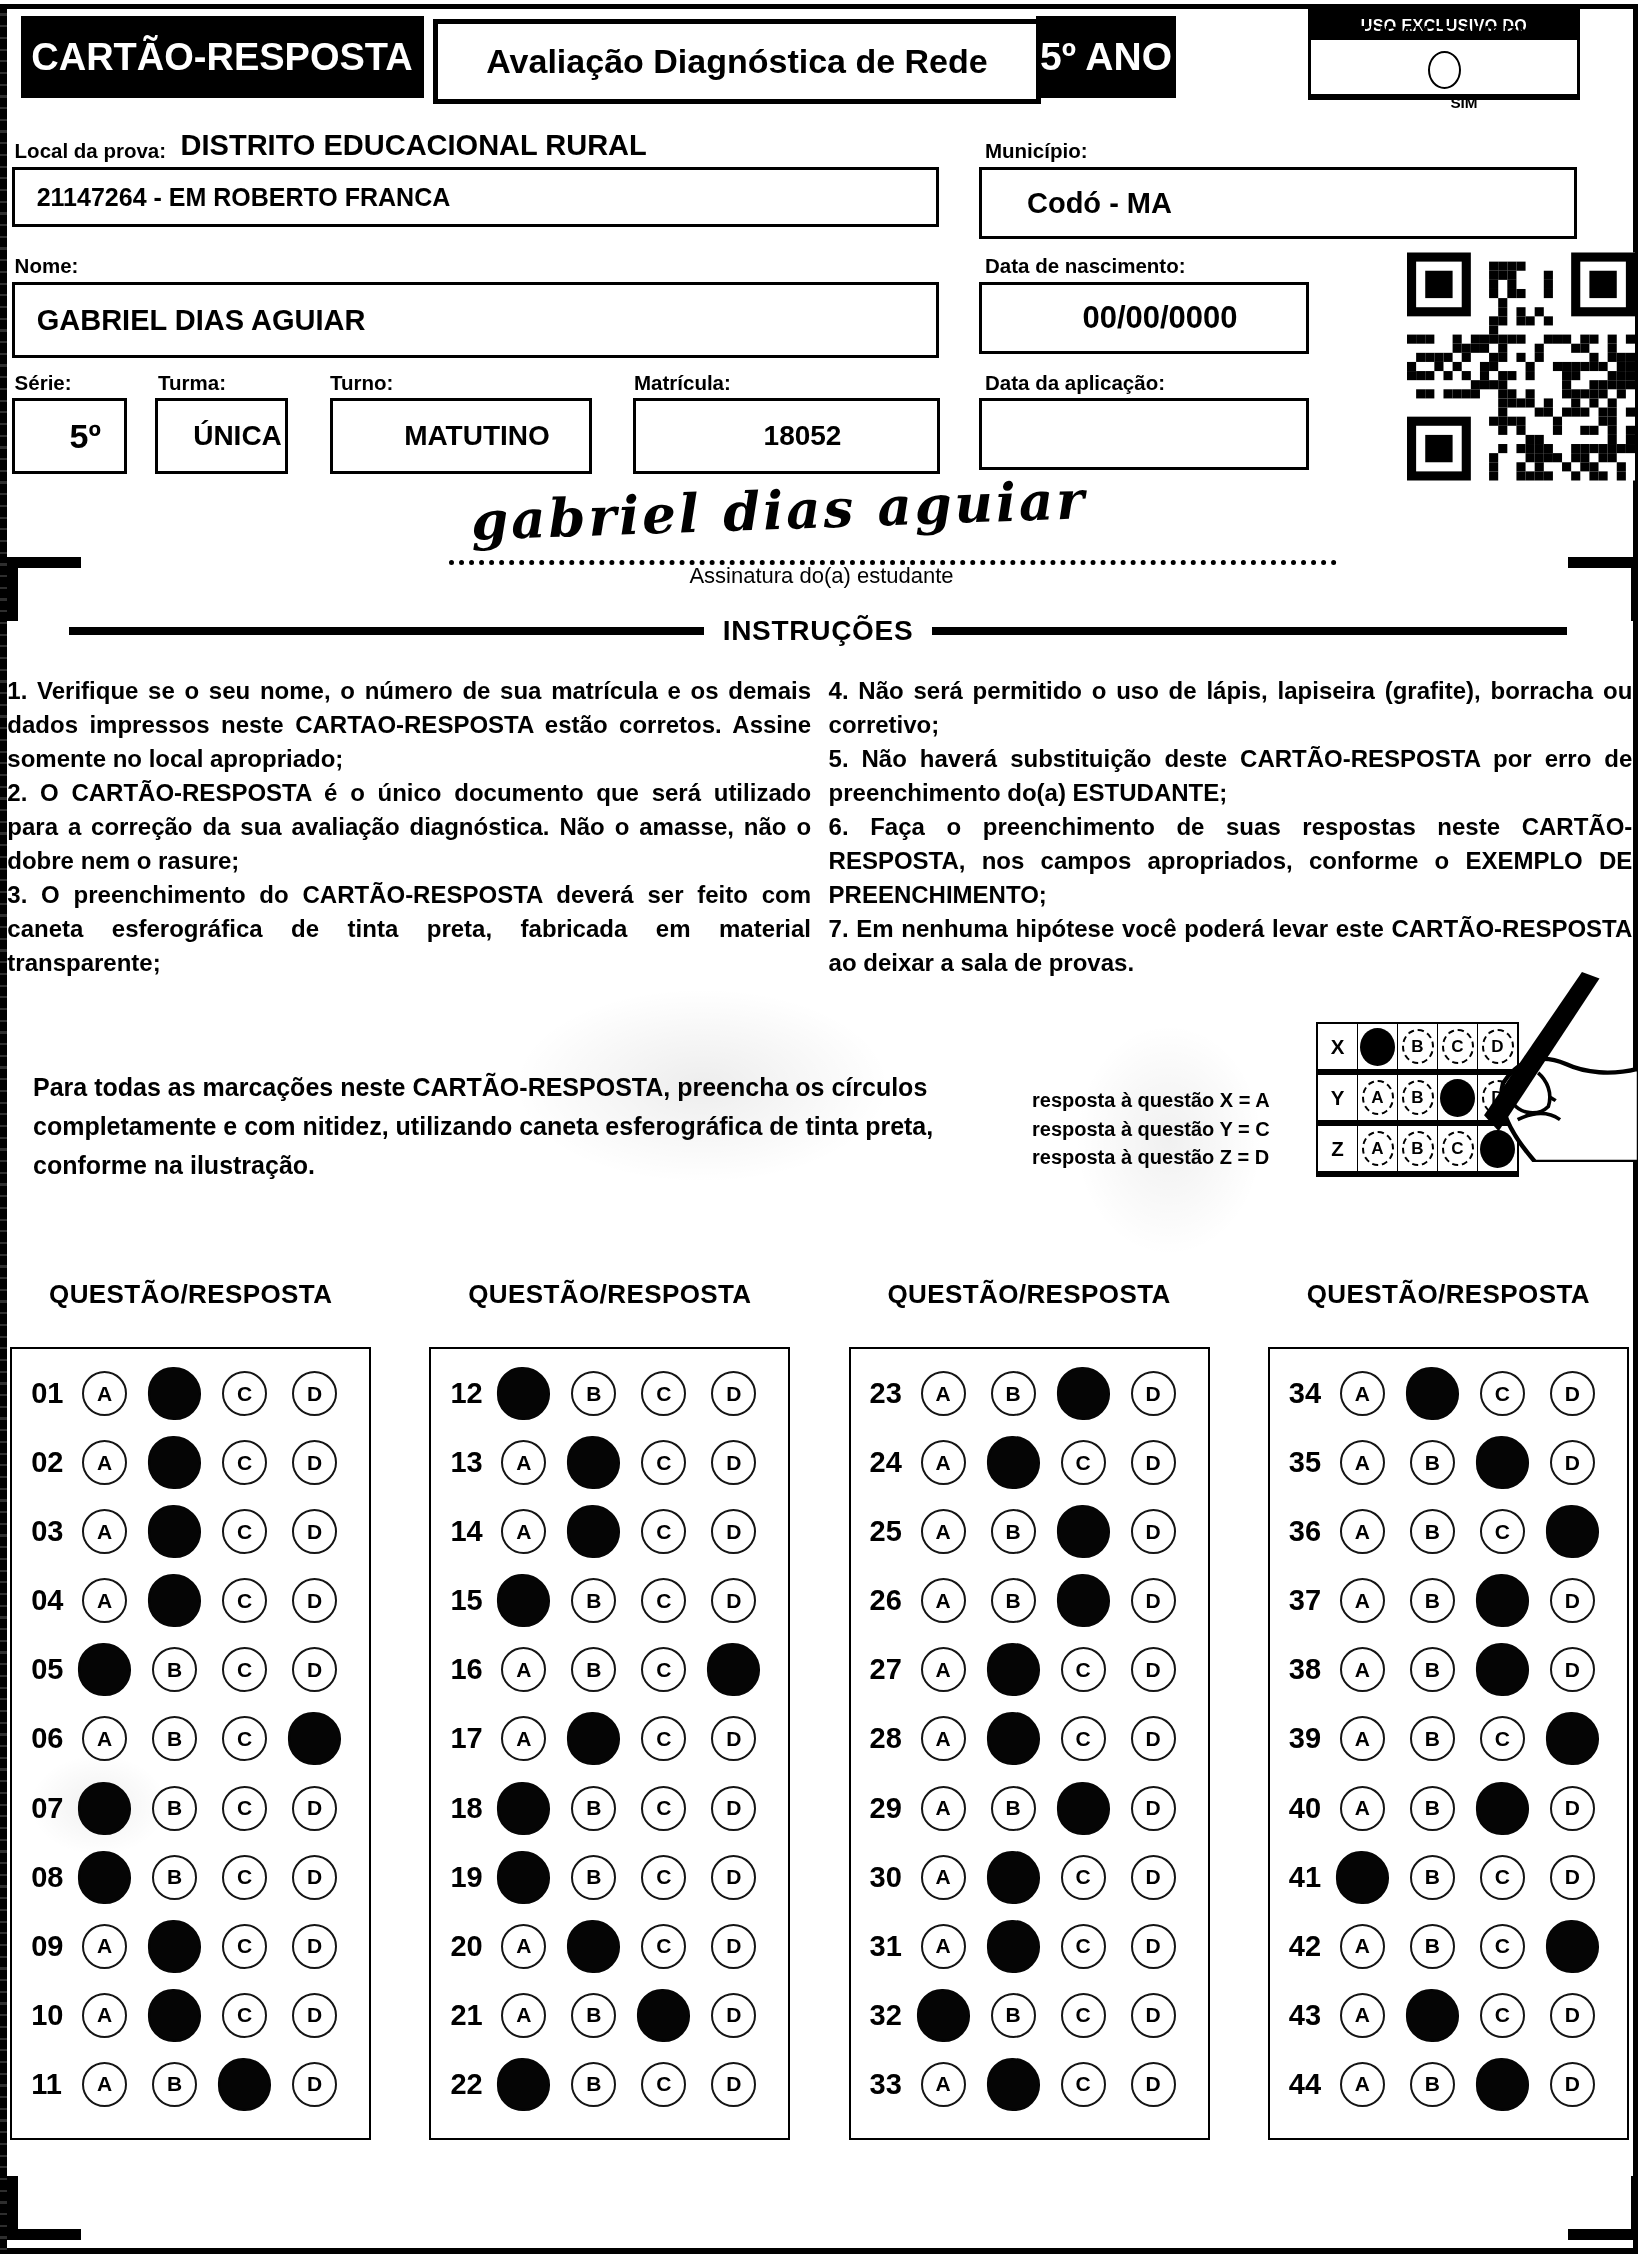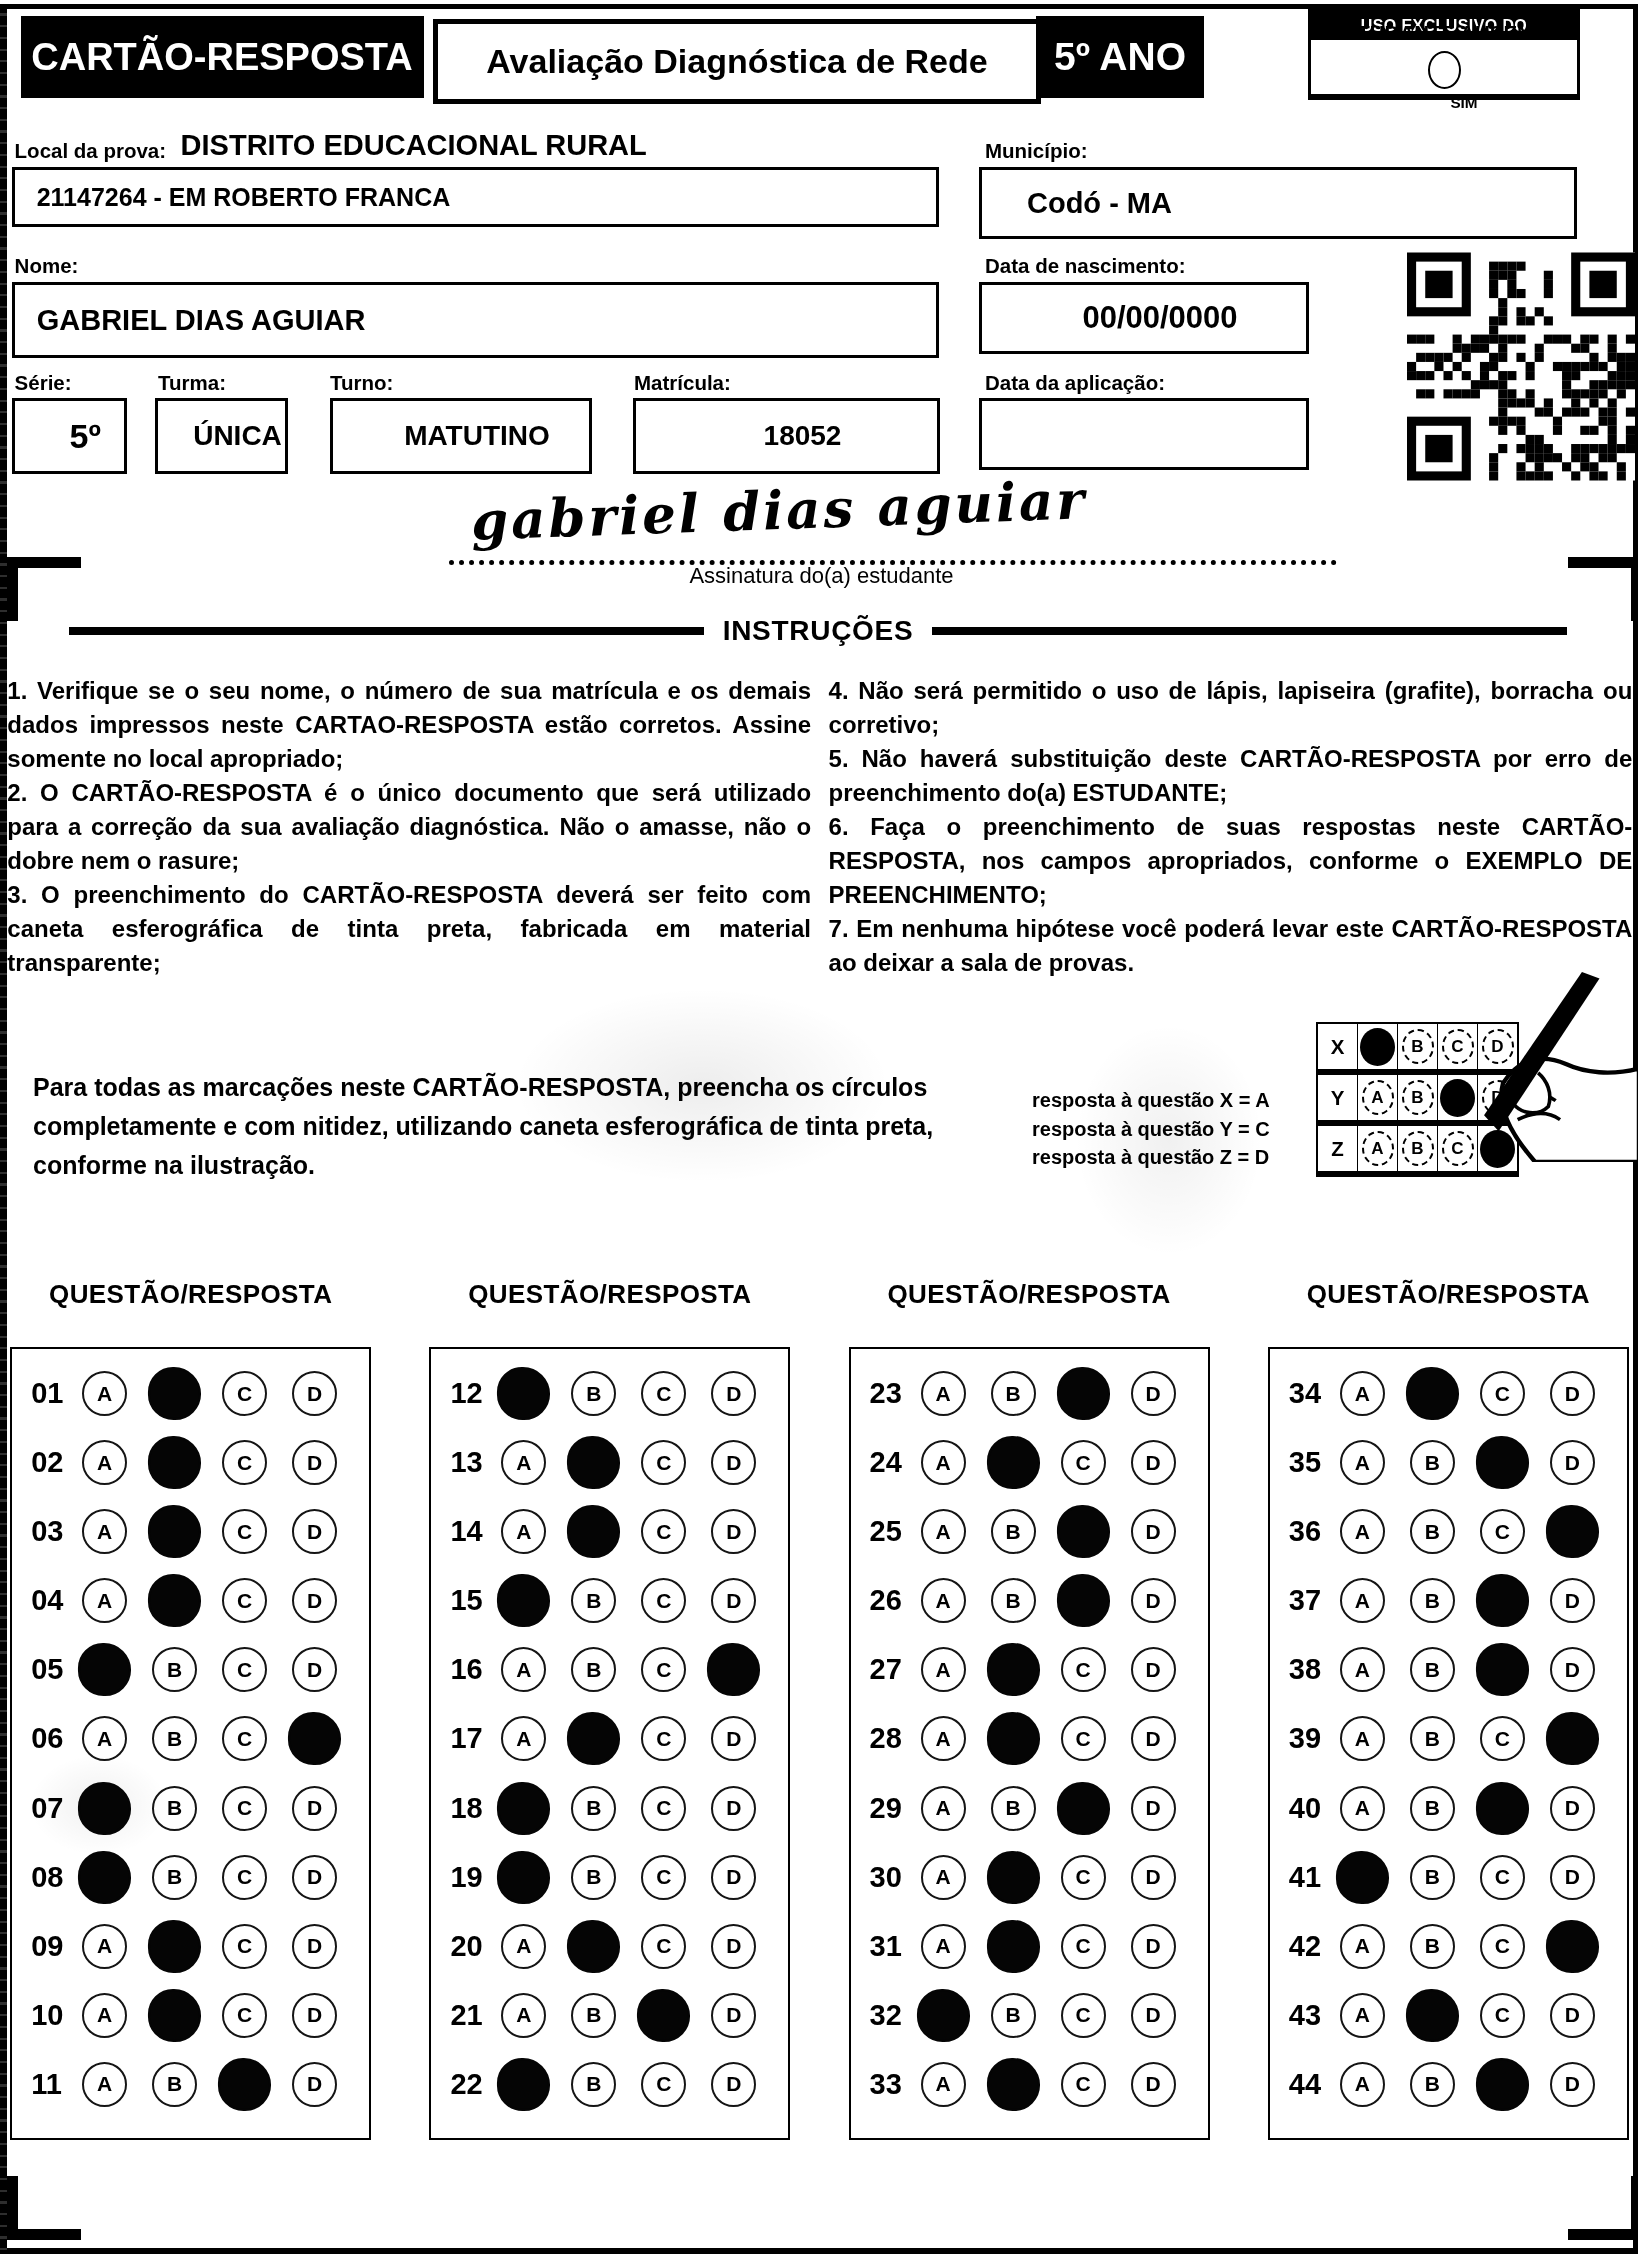--- a/index.html
+++ b/index.html
@@ -13,21 +13,21 @@
   .edge-top{left:0;top:4.4px;width:1639px;height:5.1px;background:#000;}
   .edge-bottom{left:0;top:2248px;width:1639px;height:5.8px;background:#000;}
   .edge-left{left:0;top:4.4px;width:6.6px;height:2250px;background:repeating-linear-gradient(180deg,#000 0 9.5px,#2e2e2e 9.5px 11.7px);}
   .edge-right{left:1633px;top:4.4px;width:5.8px;height:2250px;background:#000;}
 
   
   .hdr-title{left:20.5px;top:16px;width:403px;height:82px;background:#000;color:#fff;
     display:flex;align-items:center;justify-content:center;font-size:38px;font-weight:bold;}
   .hdr-subtitle{left:433px;top:19px;width:598px;height:75px;border:5.1px solid #000;background:#fff;
     display:flex;align-items:center;justify-content:center;font-size:34px;font-weight:bold;}
-  .hdr-grade{left:1036px;top:16px;width:168px;height:82px;background:#000;color:#fff;
+  .hdr-grade{left:1036px;top:16px;width:140px;height:82px;background:#000;color:#fff;
     display:flex;align-items:center;justify-content:center;font-size:39px;font-weight:bold;}
   .uso-box{left:1308px;top:8.8px;width:272px;height:91px;background:#000;padding:2.9px;box-sizing:border-box;}
   .uso-title{color:#fff;font-size:16px;font-weight:bold;text-align:center;height:28px;line-height:28px;letter-spacing:0.4px;}
   .uso-body{background:#fff;height:54px;display:flex;align-items:center;justify-content:center;gap:5.8px;font-weight:bold;flex-direction:column;}
   .uso-absent{font-size:20.5px;}
   .uso-circle{width:29px;height:34px;border:2.9px solid #000;border-radius:50%;flex:none;}
   .uso-sim{font-size:15.3px;margin-left:40px;}
 
   
   .lbl{position:absolute;font-weight:bold;font-size:20.5px;}

